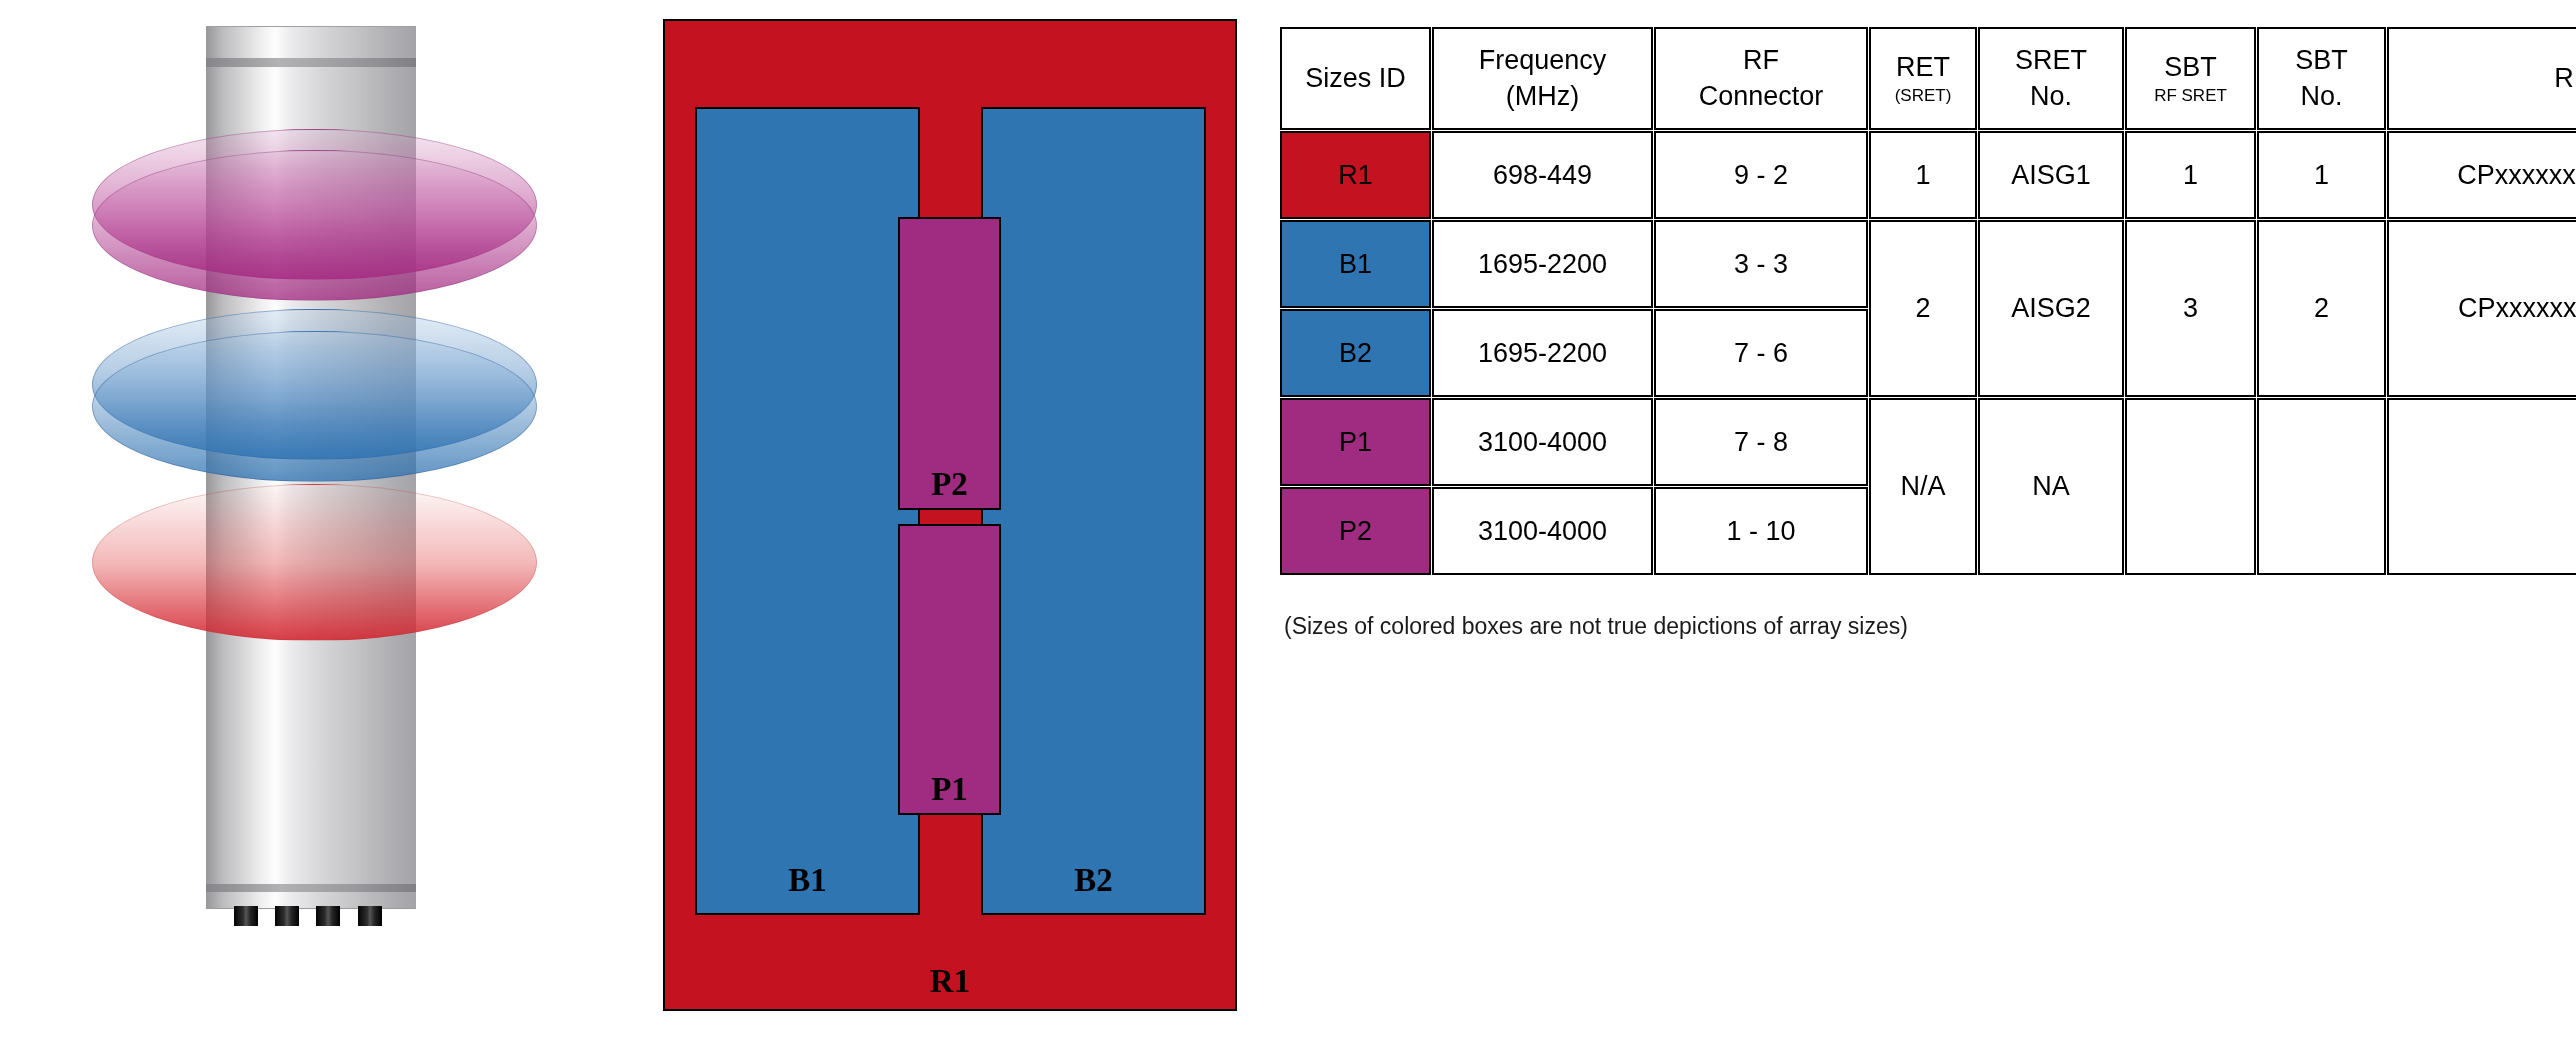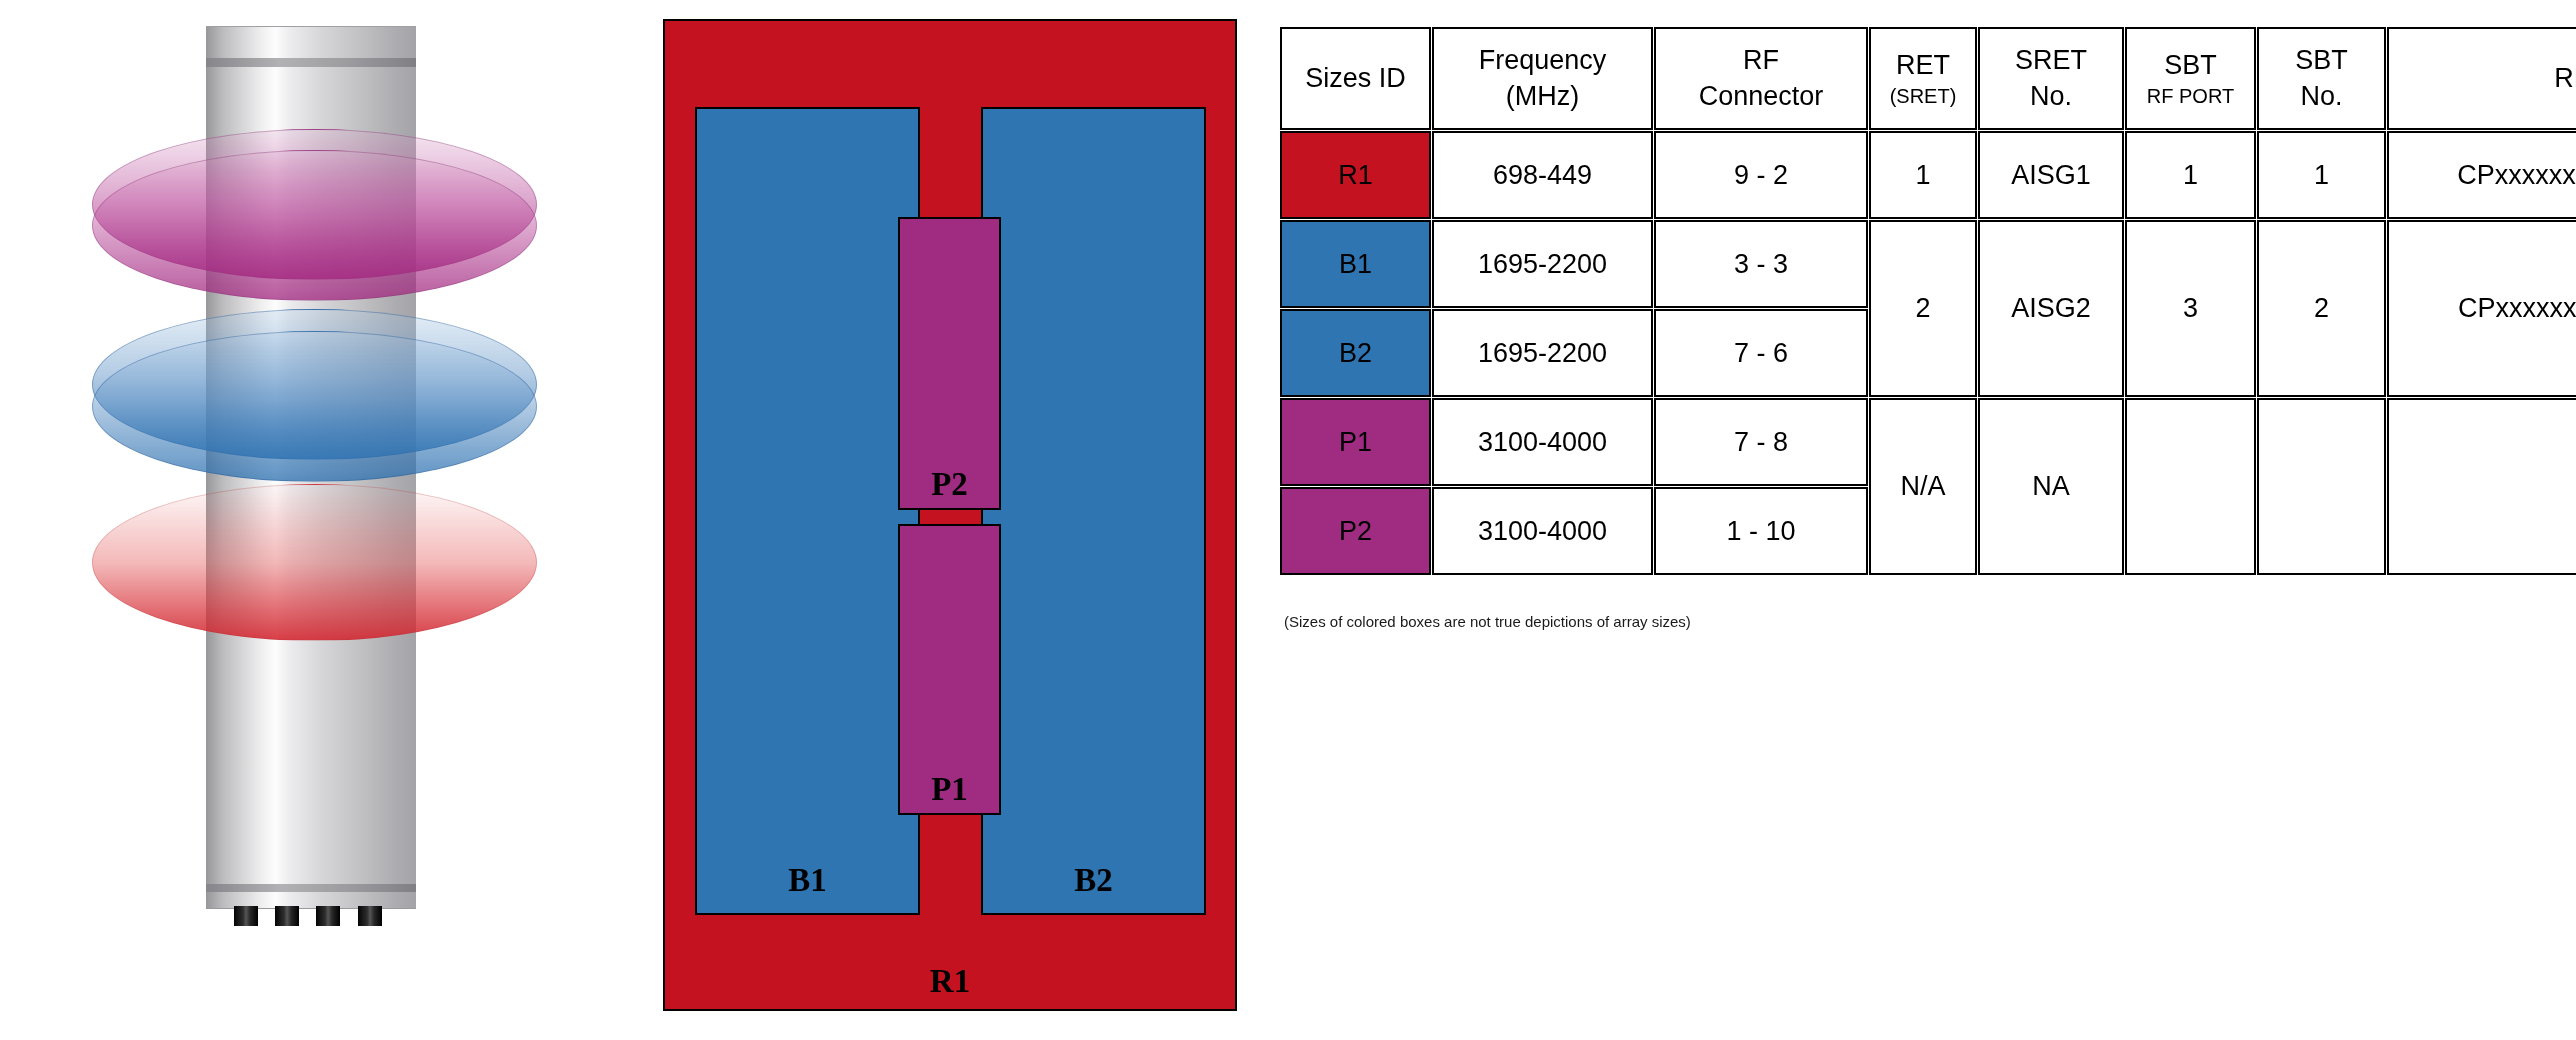--- a/index.html
+++ b/index.html
@@ -90,27 +90,27 @@
   table.spec th, table.spec td {
     border: 2.1px solid #000; box-sizing: border-box;
     text-align: center; vertical-align: middle; padding: 0;
     font-size: 27px; color: #000; font-weight: 400;
     overflow: hidden;
   }
   table.spec th { font-weight: 400; }
   tr.hdr-row { height: 103px; }
   tr.data-row { height: 88px; }
   .hdr-line { display: block; line-height: 1.32; }
-  .hdr-sub { display: block; font-size: 20px; line-height: 1.3; }
+  .hdr-sub { display: block; font-size: 17px; line-height: 1.3; }
   .uid-cell { font-size: 26px; color: #1a1a1a; }
 
   
   .note {
     position: absolute; left: 1284px; top: 613px;
-    font-size: 15px; color: #1a1a1a;
+    font-size: 23px; color: #1a1a1a;
   }
 </style>
 </head>
 <body>
 
 <div class="antenna">
   <div class="cylinder">
     <div class="cyl-band band-top"></div>
     <div class="cyl-band band-bottom"></div>
   </div>
@@ -169,21 +169,21 @@
         <th>
           <span class="hdr-line">RET</span>
           <span class="hdr-sub">(SRET)</span>
         </th>
         <th>
           <span class="hdr-line">SRET</span>
           <span class="hdr-line">No.</span>
         </th>
         <th>
           <span class="hdr-line">SBT</span>
-          <span class="hdr-sub">RF PORT</span>
+          <span class="hdr-sub">RF SRET</span>
         </th>
         <th>
           <span class="hdr-line">SBT</span>
           <span class="hdr-line">No.</span>
         </th>
         <th>
             <span class="hdr-line">RET UID</span>
           </th>
       </tr>
 

